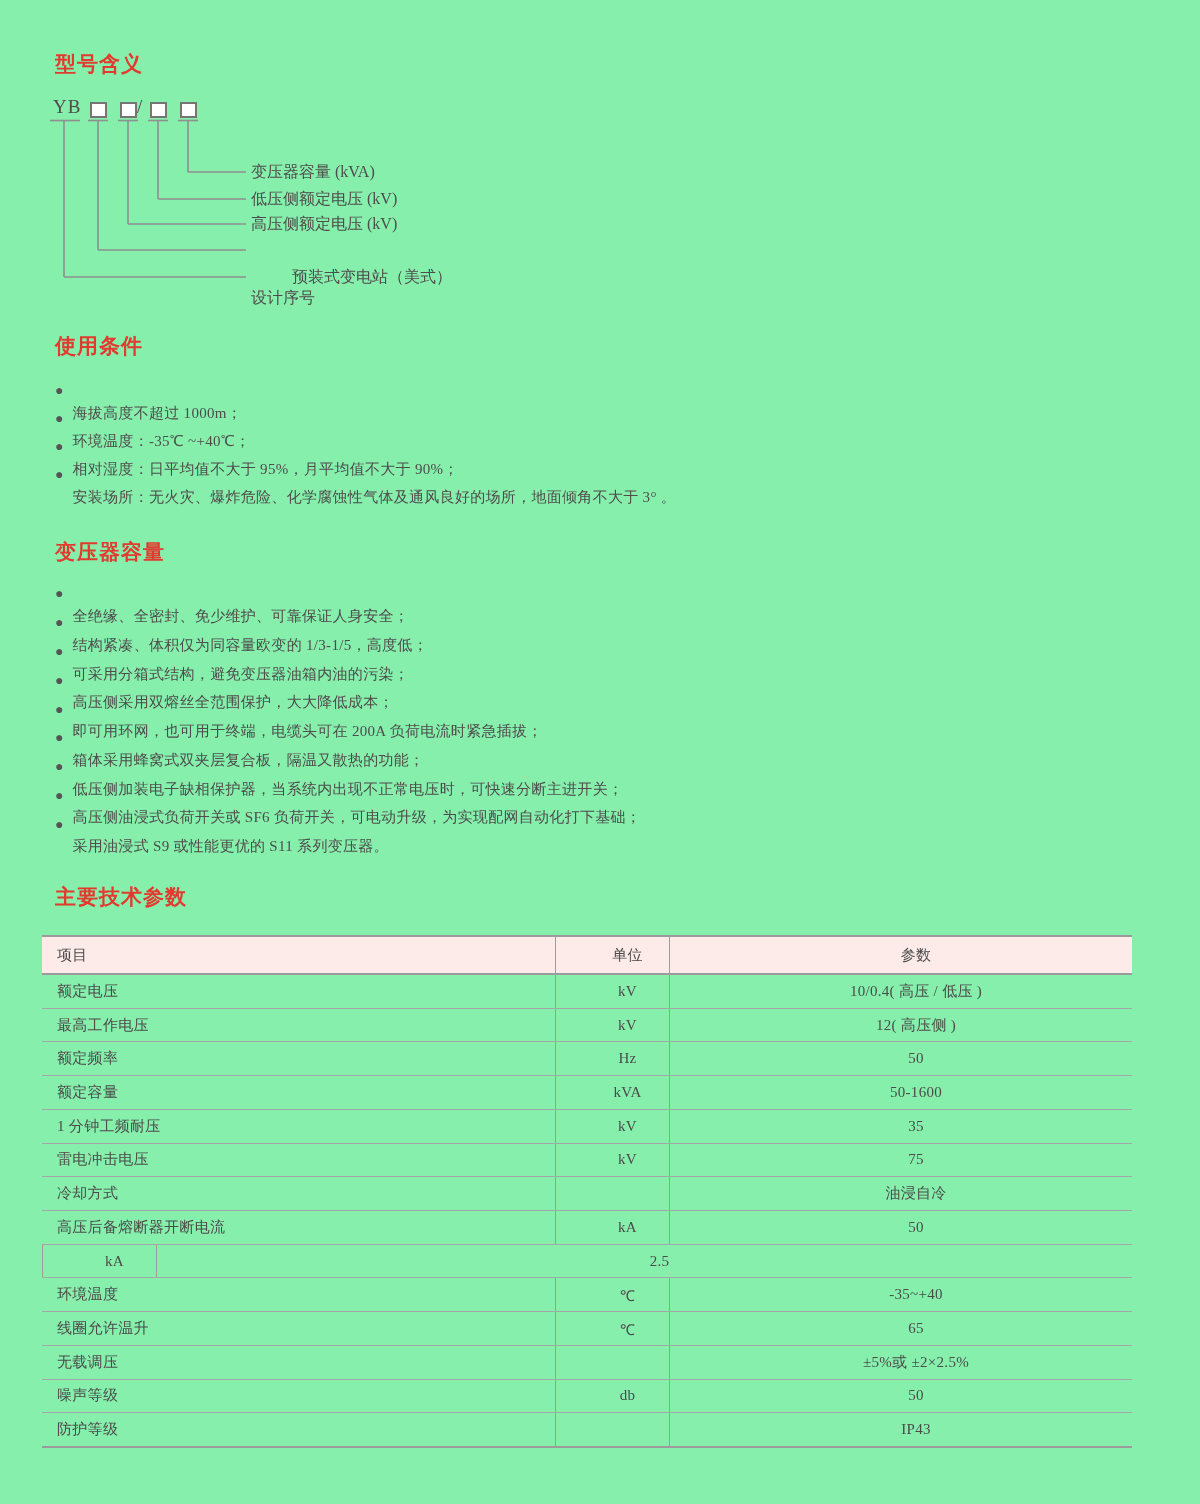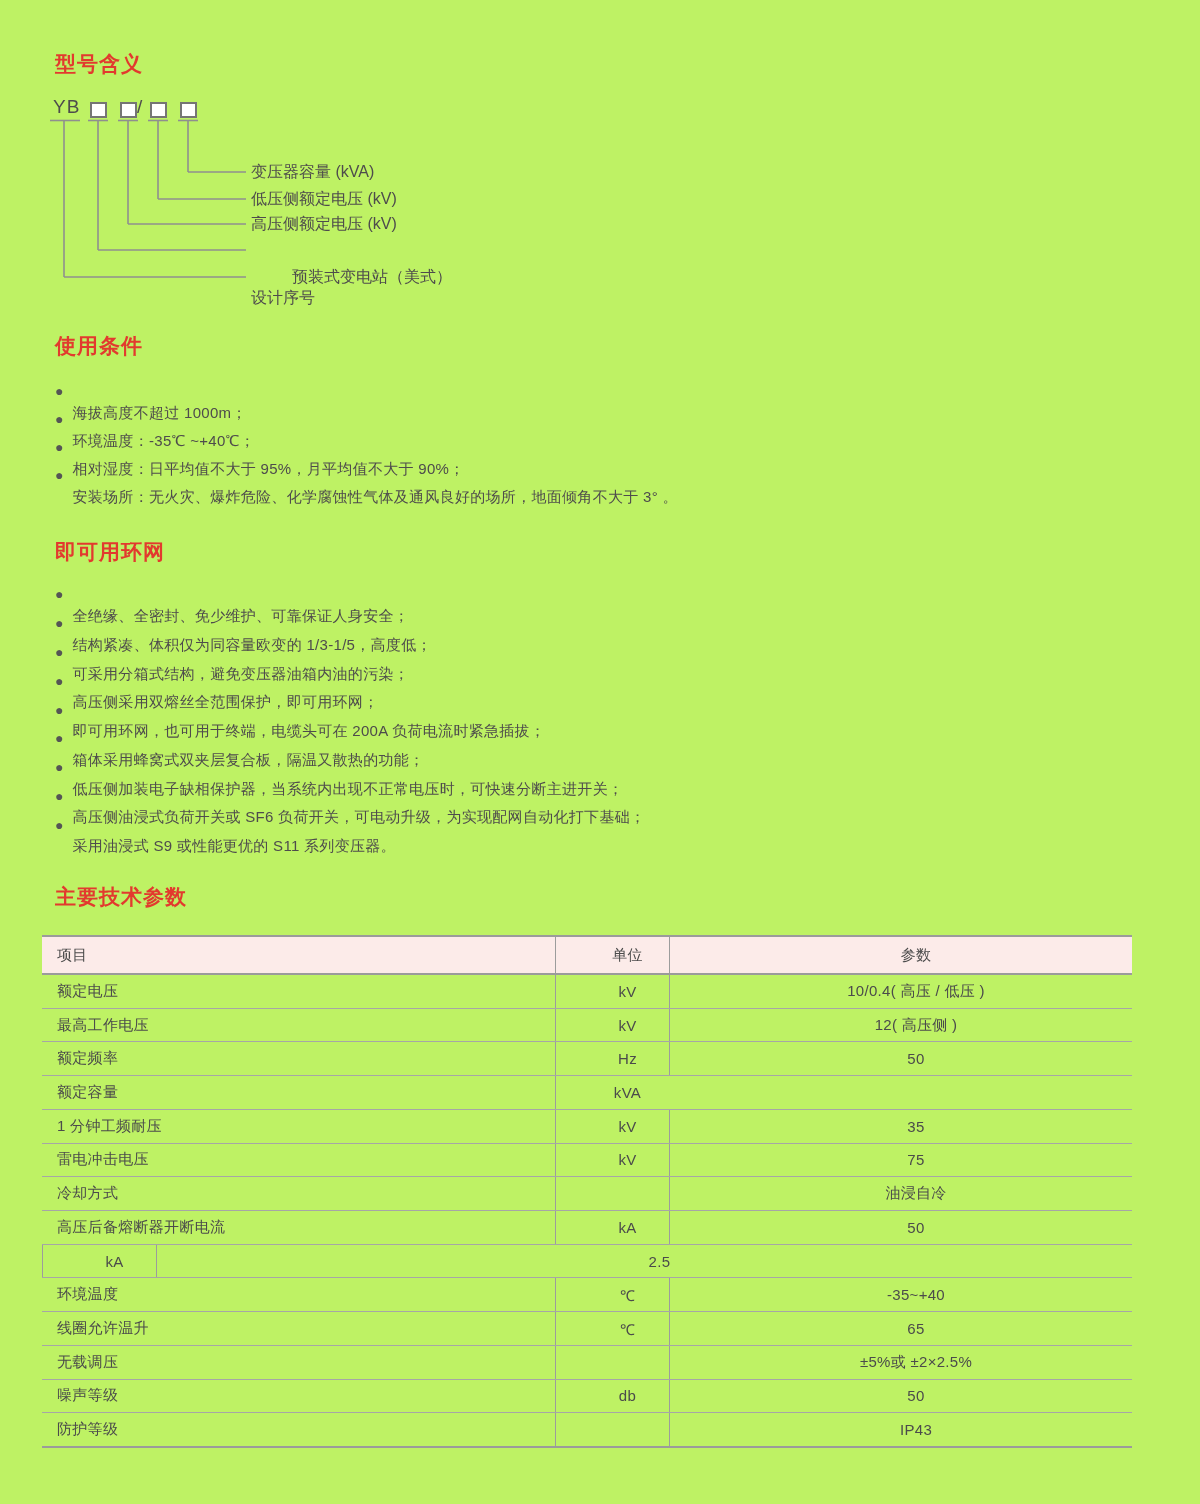--- a/index.html
+++ b/index.html
@@ -1,18 +1,18 @@
 <!DOCTYPE html>
 <html><head>
 <meta charset="utf-8">
 <style>
   html,body{margin:0;padding:0;background:#ffffff;}
   .page{
-    position:relative;width:1200px;height:1504px;background:#bef264;overflow:hidden;
-    font-family:Liberation Sans, sans-serif;color:#4b4b4b;
+    position:relative;width:1200px;height:1504px;background:#86efac;overflow:hidden;
+    font-family:Liberation Serif, serif;color:#4b4b4b;
   }
   .sec{
     position:absolute;left:55px;margin:0;color:#e23a2e;font-size:21px;font-weight:bold;
     letter-spacing:1px;
   }
   
   .diagram{position:absolute;left:50px;top:95px;width:700px;height:205px;}
   .dlines{position:absolute;left:0;top:0;}
   .yb{position:absolute;left:3px;top:1px;font-size:19px;color:#4e4c4c;letter-spacing:1px;}
   .box{position:absolute;top:7px;width:13px;height:12px;border:2px solid #757575;background:#fff;}
@@ -98,37 +98,37 @@
     <div class="li">
         <span class="dot">●</span>
         <span class="litext">相对湿度：日平均值不大于 95%，月平均值不大于 90%；</span>
       </div>
     <div class="li">
         <span class="dot">●</span>
         <span class="litext">安装场所：无火灾、爆炸危险、化学腐蚀性气体及通风良好的场所，地面倾角不大于 3° 。</span>
       </div>
   </div>
 
-  <h2 class="sec" style="top:538px">即可用环网</h2>
+  <h2 class="sec" style="top:538px">变压器容量</h2>
   <div class="bullets features" style="top:580px">
     <div class="li">
         <span class="dot">●</span>
         <span class="litext">全绝缘、全密封、免少维护、可靠保证人身安全；</span>
       </div>
     <div class="li">
         <span class="dot">●</span>
         <span class="litext">结构紧凑、体积仅为同容量欧变的 1/3-1/5，高度低；</span>
       </div>
     <div class="li">
         <span class="dot">●</span>
         <span class="litext">可采用分箱式结构，避免变压器油箱内油的污染；</span>
       </div>
     <div class="li">
         <span class="dot">●</span>
-        <span class="litext">高压侧采用双熔丝全范围保护，即可用环网；</span>
+        <span class="litext">高压侧采用双熔丝全范围保护，大大降低成本；</span>
       </div>
     <div class="li">
         <span class="dot">●</span>
         <span class="litext">即可用环网，也可用于终端，电缆头可在 200A 负荷电流时紧急插拔；</span>
       </div>
     <div class="li">
         <span class="dot">●</span>
         <span class="litext">箱体采用蜂窝式双夹层复合板，隔温又散热的功能；</span>
       </div>
     <div class="li">
@@ -164,20 +164,21 @@
         <div class="tc c3">12( 高压侧 )</div>
       </div>
     <div class="trow">
         <div class="tc c1">额定频率</div>
         <div class="tc c2">Hz</div>
         <div class="tc c3">50</div>
       </div>
     <div class="trow">
         <div class="tc c1">额定容量</div>
         <div class="tc c2">kVA</div>
+        <div class="tc c3">50-1600</div>
       </div>
     <div class="trow">
         <div class="tc c1">1 分钟工频耐压</div>
         <div class="tc c2">kV</div>
         <div class="tc c3">35</div>
       </div>
     <div class="trow">
         <div class="tc c1">雷电冲击电压</div>
         <div class="tc c2">kV</div>
         <div class="tc c3">75</div>

